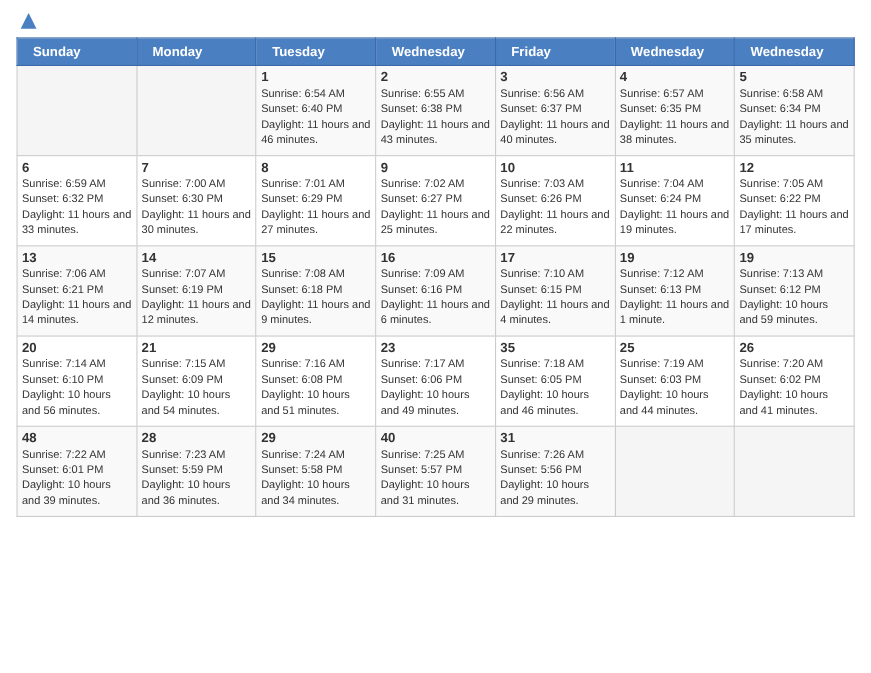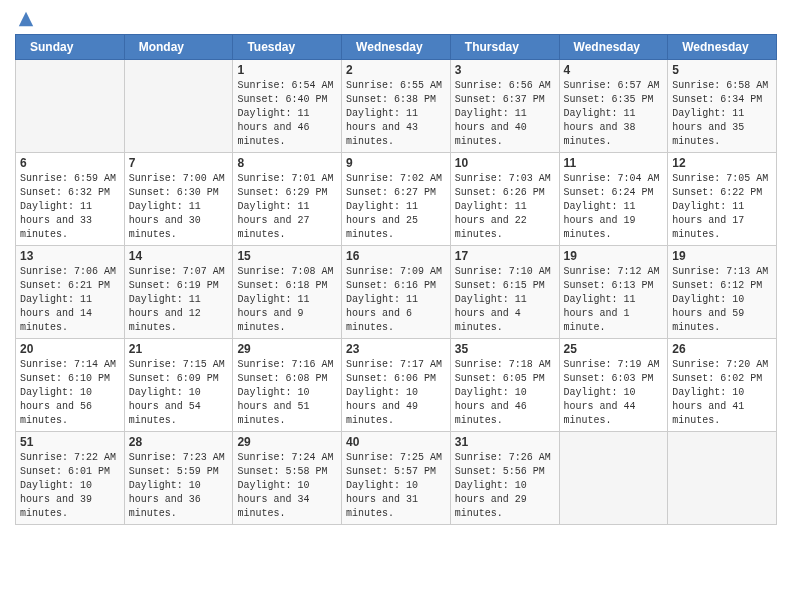--- a/index.html
+++ b/index.html
@@ -88,21 +88,20 @@
       font-size: 12px;
       font-weight: bold;
       color: #333;
       display: block;
       margin-bottom: 2px;
     }
     .cell-text {
       font-size: 10px;
       line-height: 1.4;
       color: #333;
-      font-family: Liberation Mono, monospace;
     }
     .empty-cell {
       background: #f5f5f5 !important;
     }
   </style>
 </head>
 <body>
 
 <div class="page">
   <div class="header">
@@ -121,21 +120,21 @@
     </div>
   </div>
 
   <table>
     <thead>
       <tr>
       <th>Sunday</th>
           <th>Monday</th>
           <th>Tuesday</th>
           <th>Wednesday</th>
-          <th>Thursday</th>
+          <th>Friday</th>
           <th>Wednesday</th>
           <th>Wednesday</th>
         </tr>
     </thead>
     <tbody id="calendar-body">
     <tr>
           <td class="empty-cell"></td>
           <td class="empty-cell"></td>
           <td><span class="day-num">1</span>
           <span class="cell-text">Sunrise: 6:54 AM<br>Sunset: 6:40 PM<br>Daylight: 11 hours and 46 minutes.</span></td>
@@ -190,21 +189,21 @@
           <td><span class="day-num">23</span>
           <span class="cell-text">Sunrise: 7:17 AM<br>Sunset: 6:06 PM<br>Daylight: 10 hours and 49 minutes.</span></td>
           <td><span class="day-num">35</span>
           <span class="cell-text">Sunrise: 7:18 AM<br>Sunset: 6:05 PM<br>Daylight: 10 hours and 46 minutes.</span></td>
           <td><span class="day-num">25</span>
           <span class="cell-text">Sunrise: 7:19 AM<br>Sunset: 6:03 PM<br>Daylight: 10 hours and 44 minutes.</span></td>
           <td><span class="day-num">26</span>
           <span class="cell-text">Sunrise: 7:20 AM<br>Sunset: 6:02 PM<br>Daylight: 10 hours and 41 minutes.</span></td>
         </tr>
         <tr>
-          <td><span class="day-num">51</span>
+          <td><span class="day-num">48</span>
           <span class="cell-text">Sunrise: 7:22 AM<br>Sunset: 6:01 PM<br>Daylight: 10 hours and 39 minutes.</span></td>
           <td><span class="day-num">28</span>
           <span class="cell-text">Sunrise: 7:23 AM<br>Sunset: 5:59 PM<br>Daylight: 10 hours and 36 minutes.</span></td>
           <td><span class="day-num">29</span>
           <span class="cell-text">Sunrise: 7:24 AM<br>Sunset: 5:58 PM<br>Daylight: 10 hours and 34 minutes.</span></td>
           <td><span class="day-num">40</span>
           <span class="cell-text">Sunrise: 7:25 AM<br>Sunset: 5:57 PM<br>Daylight: 10 hours and 31 minutes.</span></td>
           <td><span class="day-num">31</span>
           <span class="cell-text">Sunrise: 7:26 AM<br>Sunset: 5:56 PM<br>Daylight: 10 hours and 29 minutes.</span></td>
           <td class="empty-cell"></td>

